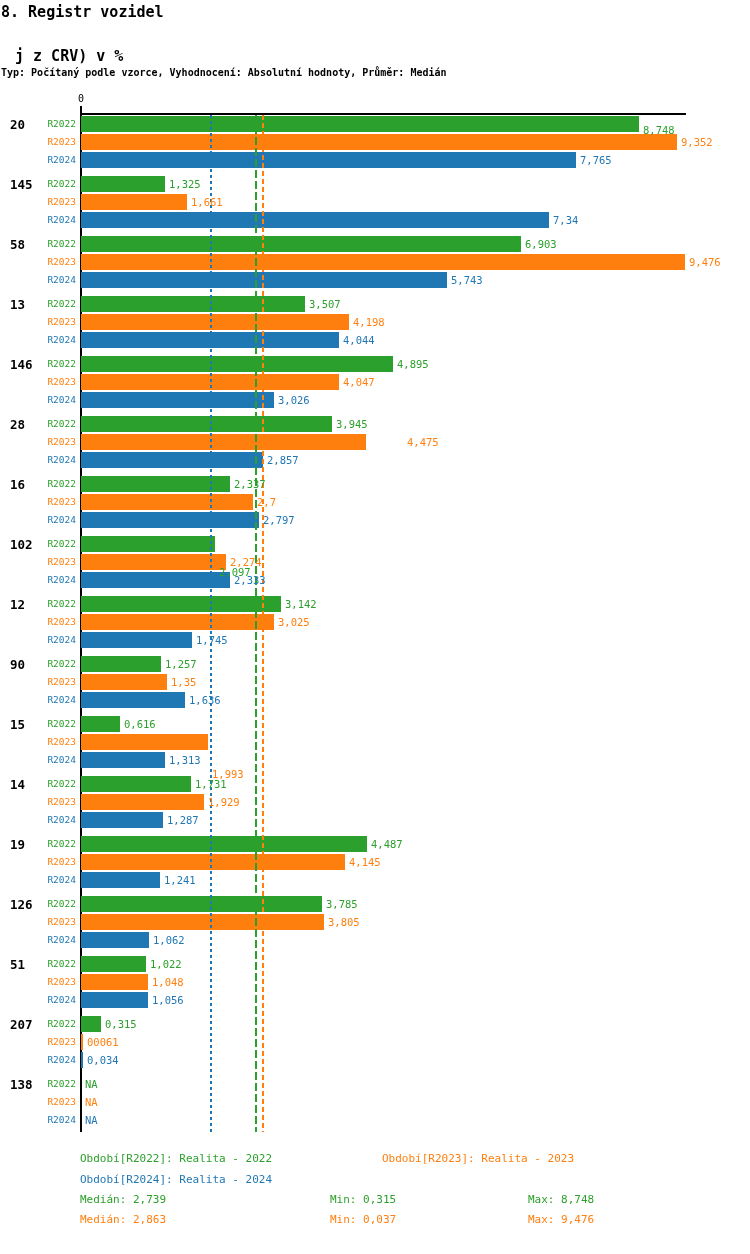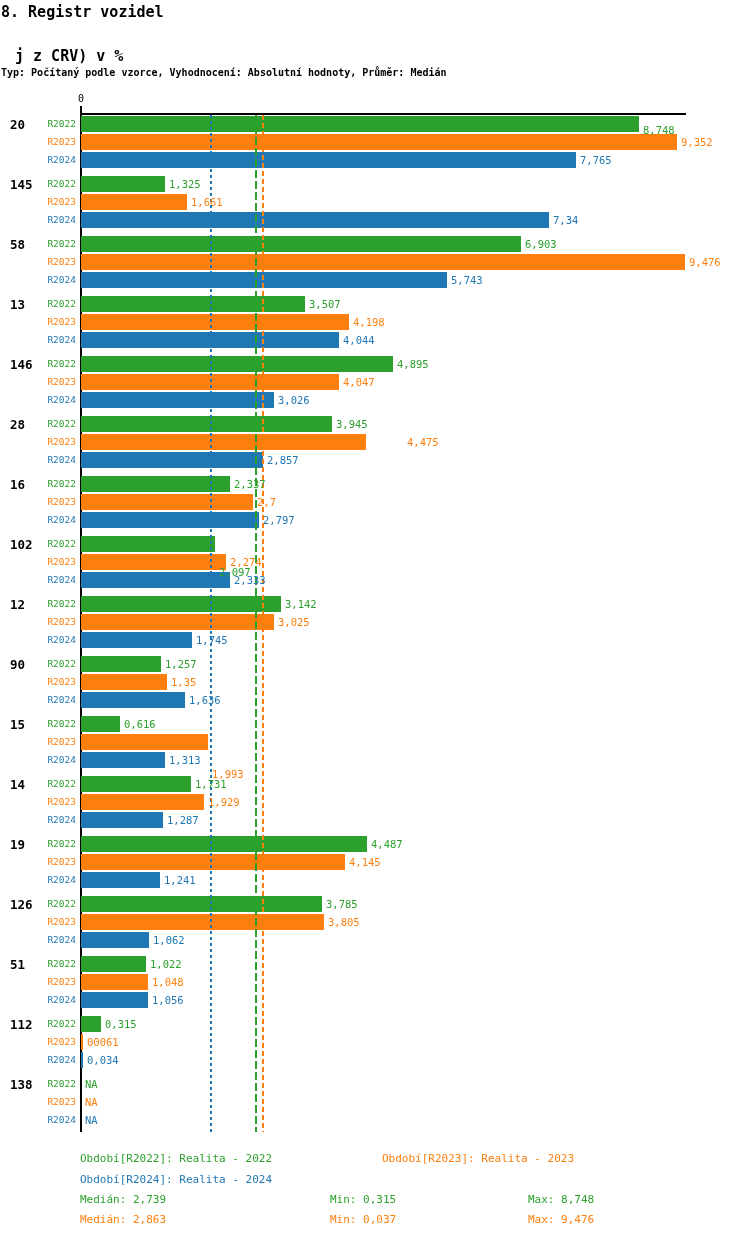--- a/index.html
+++ b/index.html
@@ -188,21 +188,21 @@
       <div class="abs cat-label" style="top: 957px;">51</div>
       <div class="abs ser-label c-2022" style="top: 956px;">R2022</div>
       <div class="abs bar" style="left: 81px; top: 956px; width: 65px; background: rgb(44, 160, 44);"></div>
       <div class="abs val-label c-2022" style="left: 150px; top: 956px;">1,022</div>
       <div class="abs ser-label c-2023" style="top: 974px;">R2023</div>
       <div class="abs bar" style="left: 81px; top: 974px; width: 67px; background: rgb(255, 127, 14);"></div>
       <div class="abs val-label c-2023" style="left: 152px; top: 974px;">1,048</div>
       <div class="abs ser-label c-2024" style="top: 992px;">R2024</div>
       <div class="abs bar" style="left: 81px; top: 992px; width: 67px; background: rgb(31, 119, 180);"></div>
       <div class="abs val-label c-2024" style="left: 152px; top: 992px;">1,056</div>
-      <div class="abs cat-label" style="top: 1017px;">112</div>
+      <div class="abs cat-label" style="top: 1017px;">207</div>
       <div class="abs ser-label c-2022" style="top: 1016px;">R2022</div>
       <div class="abs bar" style="left: 81px; top: 1016px; width: 20px; background: rgb(44, 160, 44);"></div>
       <div class="abs val-label c-2022" style="left: 105px; top: 1016px;">0,315</div>
       <div class="abs ser-label c-2023" style="top: 1034px;">R2023</div>
       <div class="abs bar" style="left: 81px; top: 1034px; width: 2px; background: rgb(255, 127, 14);"></div>
       <div class="abs val-label c-2023" style="left: 87px; top: 1034px;">00061</div>
       <div class="abs ser-label c-2024" style="top: 1052px;">R2024</div>
       <div class="abs bar" style="left: 81px; top: 1052px; width: 2px; background: rgb(31, 119, 180);"></div>
       <div class="abs val-label c-2024" style="left: 87px; top: 1052px;">0,034</div>
       <div class="abs cat-label" style="top: 1077px;">138</div>

